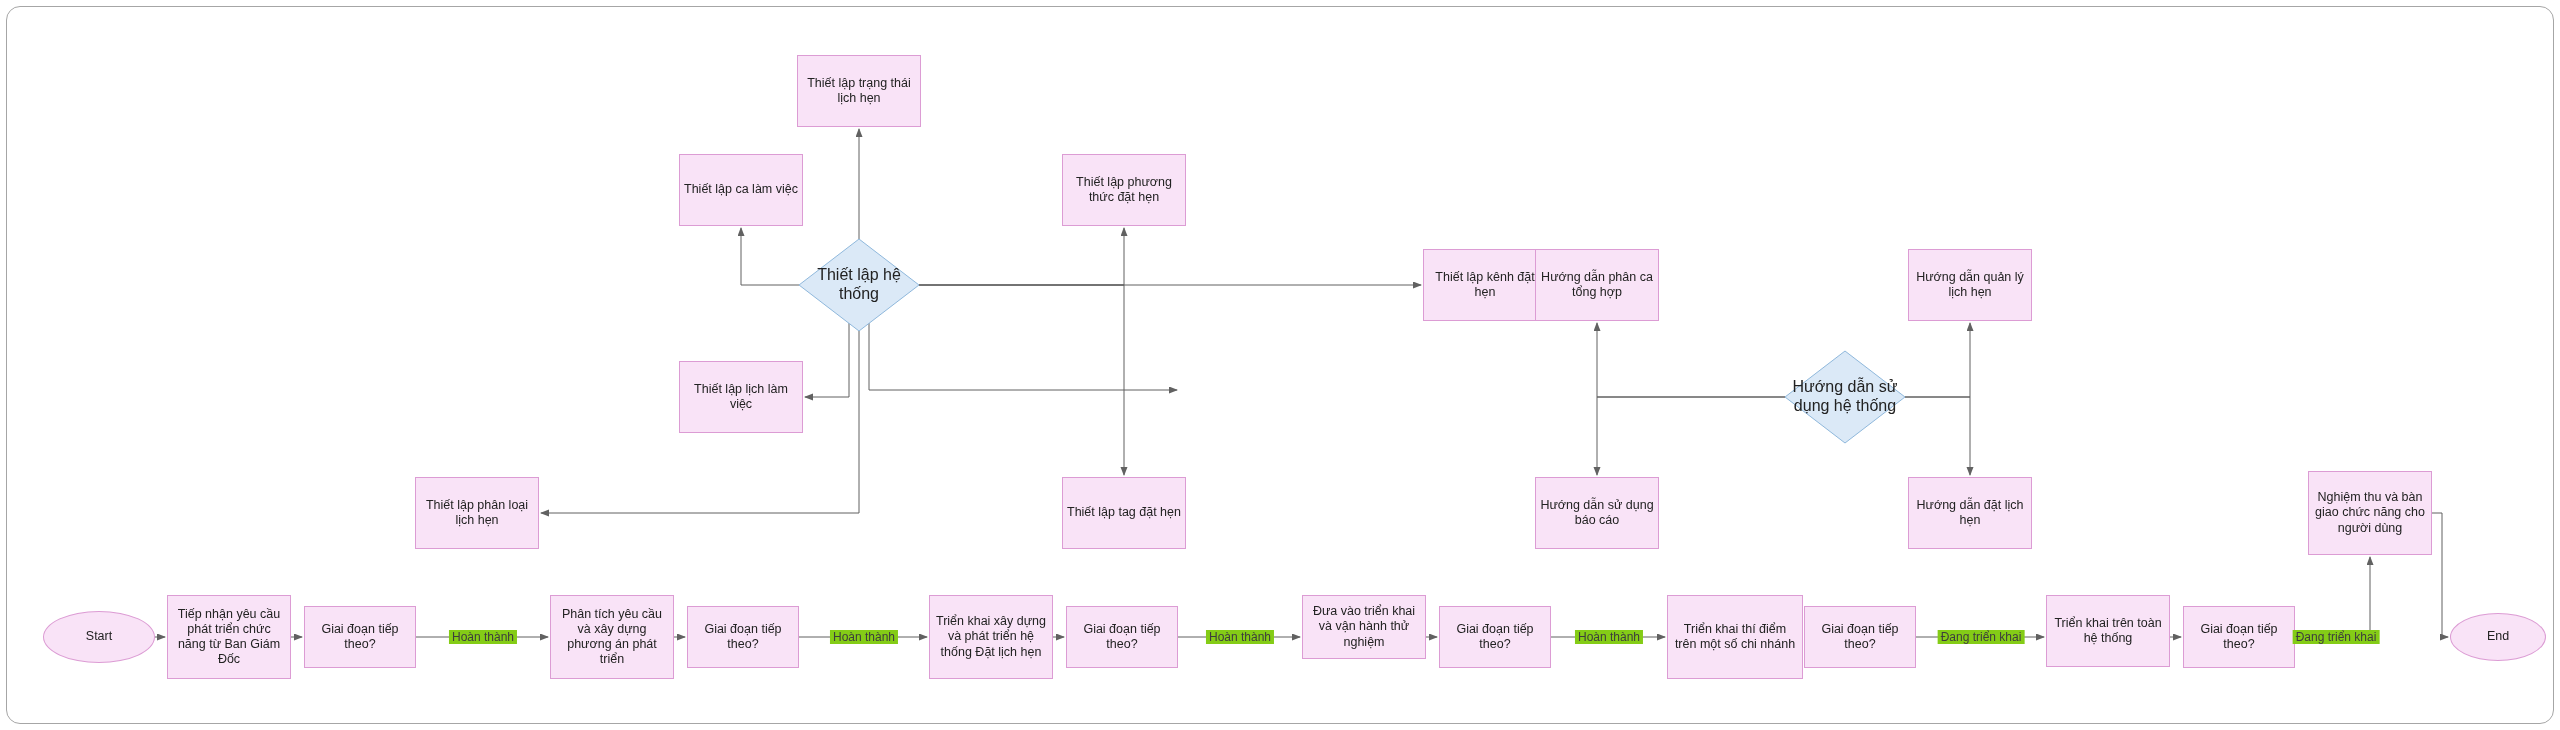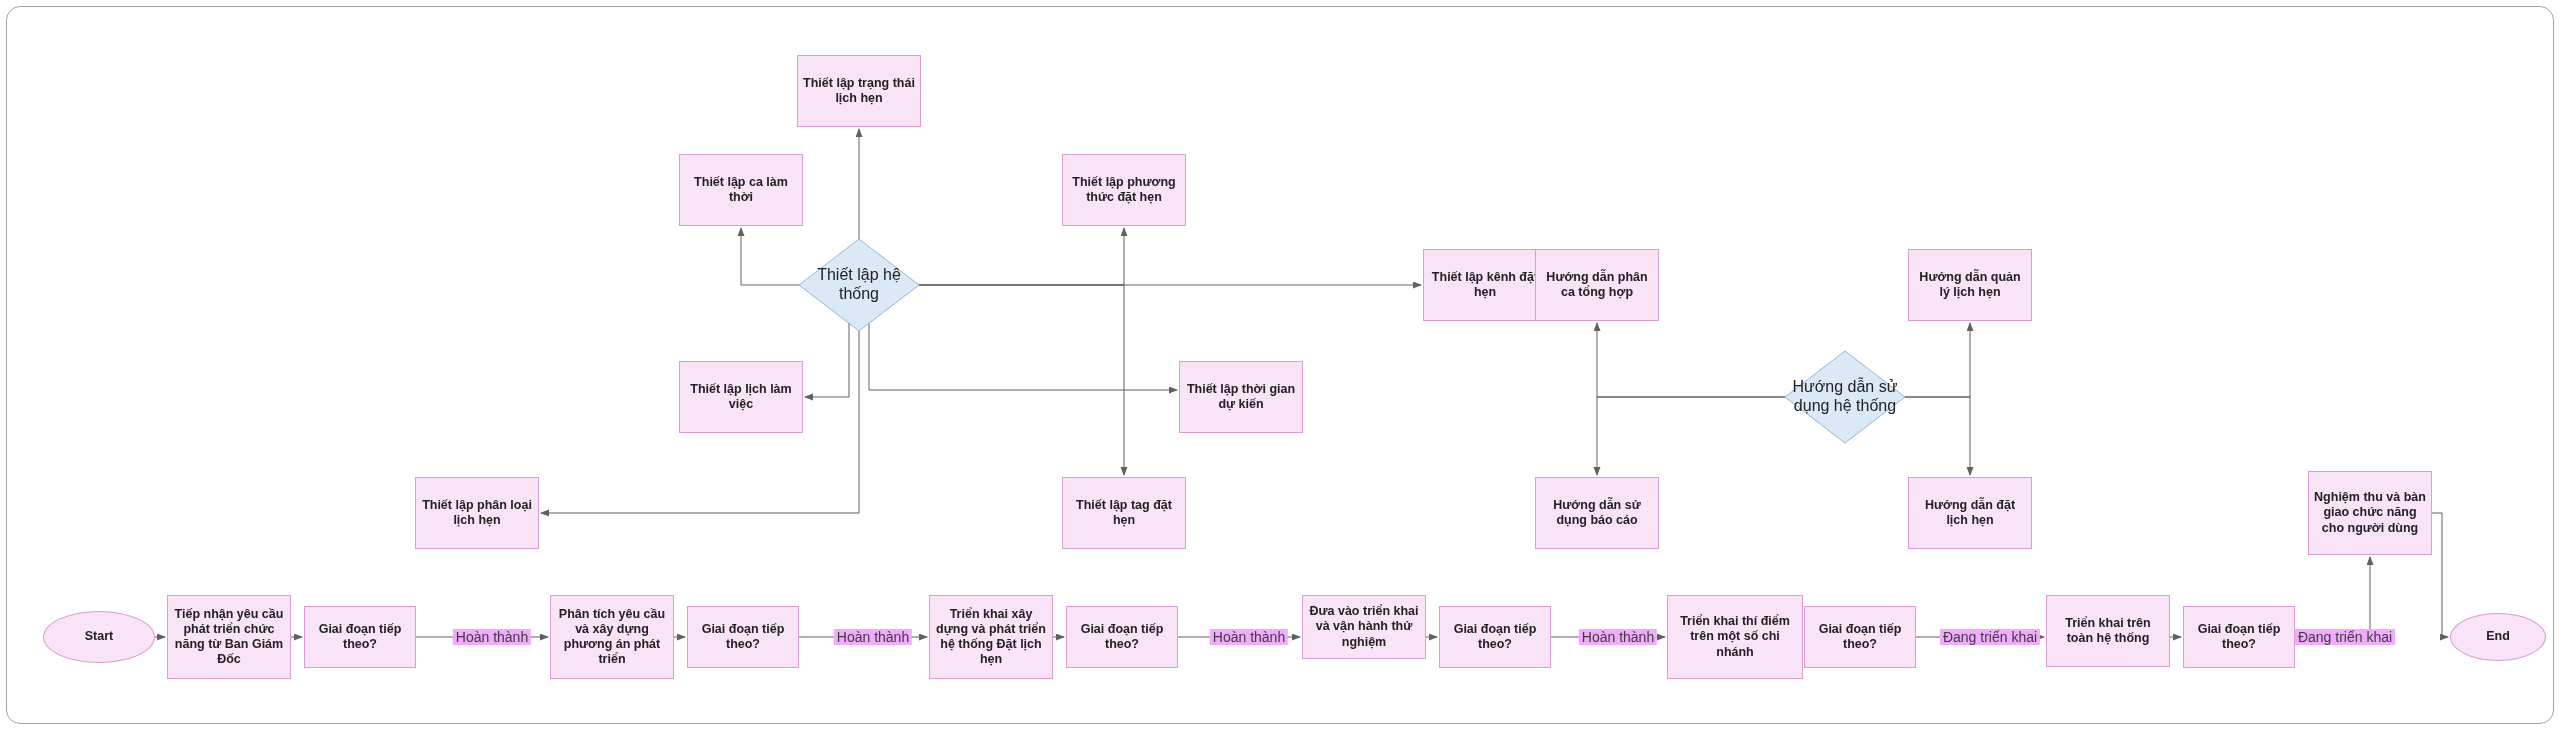--- a/index.html
+++ b/index.html
@@ -14,32 +14,32 @@
     border: 1.5px solid var(--canvas-border, #a6a6a6); border-radius: 14px;
     pointer-events: none;
   }
   svg.wires { position: absolute; left: 0; top: 0; }
   path.wire { fill: none; stroke: var(--edge, #616161); stroke-width: 1; }
   polygon.diamond { fill: var(--diamond-fill, #dbe9f7); stroke: var(--diamond-stroke, #8fb8dc); stroke-width: 1; }
   #arrowhead path { fill: var(--edge, #616161); }
   .node {
     position: absolute; display: flex; align-items: center; justify-content: center;
     text-align: center; font-size: 12.5px; line-height: 1.22;
-    color: var(--text, #222222); padding: 2px 4px; font-weight: bold;
+    color: var(--text, #222222); padding: 2px 4px;
   }
   .box { background: var(--node-fill, #f9e3f7); border: 1px solid var(--node-stroke, #dc9cd4); }
   .terminal { background: var(--node-fill, #f9e3f7); border: 1px solid var(--node-stroke, #dc9cd4); border-radius: 50%; }
   .diamond-label {
     position: absolute; display: flex; align-items: center; justify-content: center;
     text-align: center; font-size: 16px; line-height: 1.18; color: var(--text, #222222);
   }
   .edge-label {
     position: absolute; transform: translate(-50%, -50%);
-    background: #f0abfc; font-size: 14px; color: #3d3d3d;
-    padding: 0 3px; white-space: nowrap; margin-left: 9px;
+    background: #84cc16; font-size: 12px; color: #3d3d3d;
+    padding: 0 3px; white-space: nowrap;
   }
 </style>
 </head>
 <body>
 
 <div class="canvas">
   <div class="frame"></div>
 
   <svg class="wires" width="2560" height="730">
     <defs>
@@ -75,25 +75,24 @@
     <path class="wire" marker-end="url(#arrowhead)" d="M 1916 637 L 2044 637"></path>
     <path class="wire" marker-end="url(#arrowhead)" d="M 2170 637 L 2181 637"></path>
     <path class="wire" marker-end="url(#arrowhead)" d="M 2295 637 L 2370 637 L 2370 557"></path>
     <path class="wire" marker-end="url(#arrowhead)" d="M 2432 513 L 2442 513 L 2442 637 L 2448 637"></path>
 
     <polygon class="diamond" points="859,239 919,285 859,331 799,285"></polygon>
     <polygon class="diamond" points="1845,351 1905,397 1845,443 1785,397"></polygon>
   </svg>
 
   <div class="node box" style="left:797px;top:55px;width:124px;height:72px">Thiết lập trạng thái lịch hẹn</div>
-  <div class="node box" style="left:679px;top:154px;width:124px;height:72px">Thiết lập ca làm thời</div>
+  <div class="node box" style="left:679px;top:154px;width:124px;height:72px">Thiết lập ca làm việc</div>
   <div class="node box" style="left:1062px;top:154px;width:124px;height:72px">Thiết lập phương thức đặt hẹn</div>
   <div class="node box" style="left:679px;top:361px;width:124px;height:72px">Thiết lập lịch làm việc</div>
   <div class="node box" style="left:1423px;top:249px;width:124px;height:72px">Thiết lập kênh đặt hẹn</div>
-  <div class="node box" style="left:1179px;top:361px;width:124px;height:72px">Thiết lập thời gian dự kiến</div>
   <div class="node box" style="left:415px;top:477px;width:124px;height:72px">Thiết lập phân loại lịch hẹn</div>
   <div class="node box" style="left:1062px;top:477px;width:124px;height:72px">Thiết lập tag đặt hẹn</div>
   <div class="diamond-label" style="left:799px;top:253px;width:120px;height:64px">Thiết lập hệ thống</div>
 
   <div class="node box" style="left:1535px;top:249px;width:124px;height:72px">Hướng dẫn phân ca tổng hợp</div>
   <div class="node box" style="left:1535px;top:477px;width:124px;height:72px">Hướng dẫn sử dụng báo cáo</div>
   <div class="node box" style="left:1908px;top:249px;width:124px;height:72px">Hướng dẫn quản lý lịch hẹn</div>
   <div class="node box" style="left:1908px;top:477px;width:124px;height:72px">Hướng dẫn đặt lịch hẹn</div>
   <div class="diamond-label" style="left:1785px;top:361px;width:120px;height:72px">Hướng dẫn sử dụng hệ thống</div>
 

